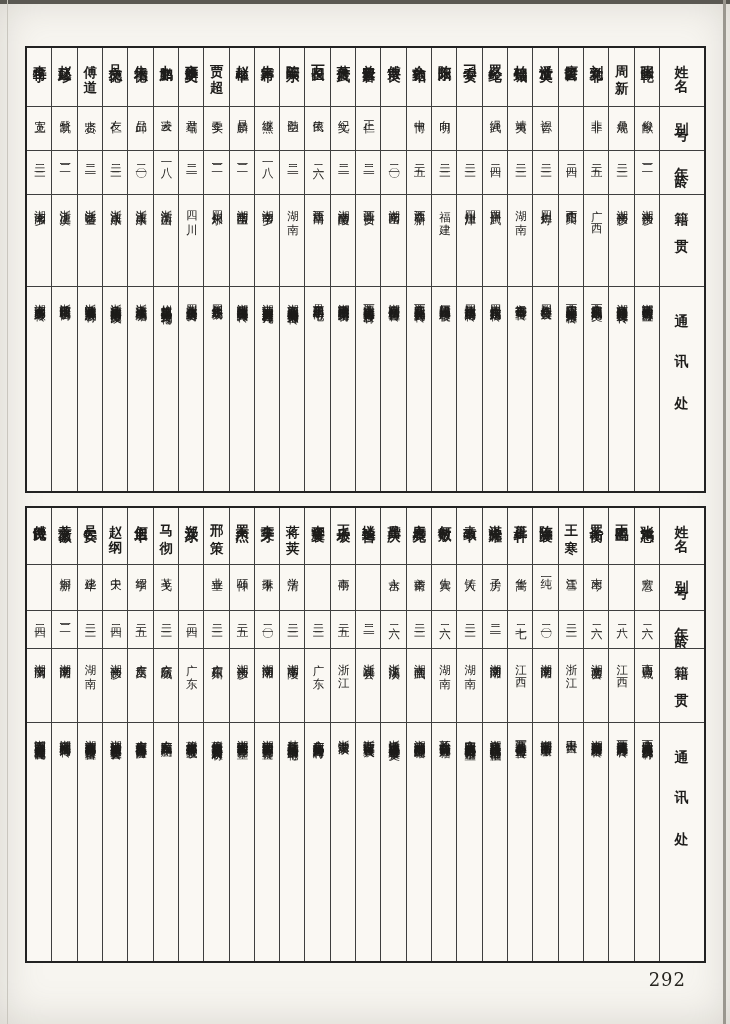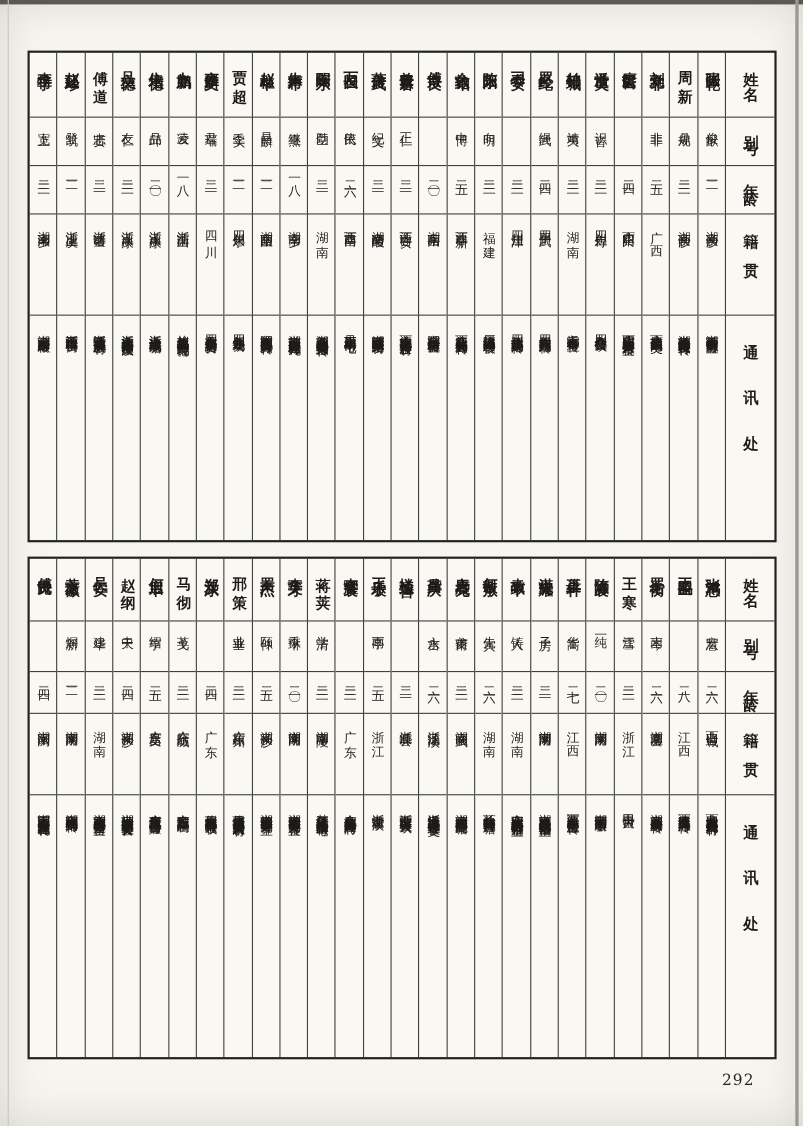--- a/index.html
+++ b/index.html
@@ -36,21 +36,21 @@
 
   .spread2{letter-spacing:1.15em;}
 
   .hdr{font-weight:bold;font-size:14px;letter-spacing:.4em;}
   .hdr-name{letter-spacing:1.0em;}
   .hdr-alias{letter-spacing:.45em;}
   .hdr-age{letter-spacing:.45em;}
   .hdr-origin{letter-spacing:1.9em;}
   .hdr-address{letter-spacing:3.0em;padding-top:14px;}
 
-  .page-number{position:absolute;right:44px;bottom:34px;font-size:14px;color:#26241f;
+  .page-number{position:absolute;right:44px;bottom:34px;font-size:18px;color:#26241f;
                letter-spacing:1px;font-family:"DejaVu Serif", serif;}
 </style>
 </head>
 <body>
 
 <div class="page">
   <div class="edge-top"></div>
   <div class="edge-right"></div>
   <div class="edge-left"></div>
 

